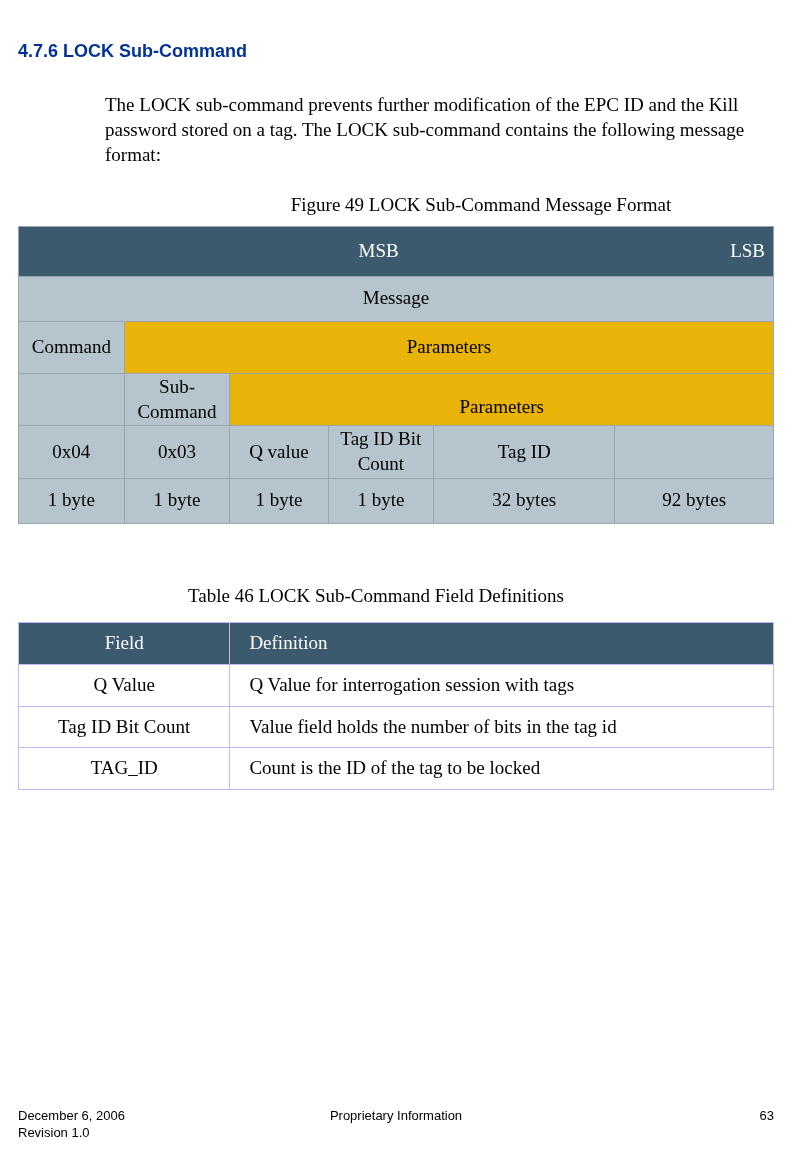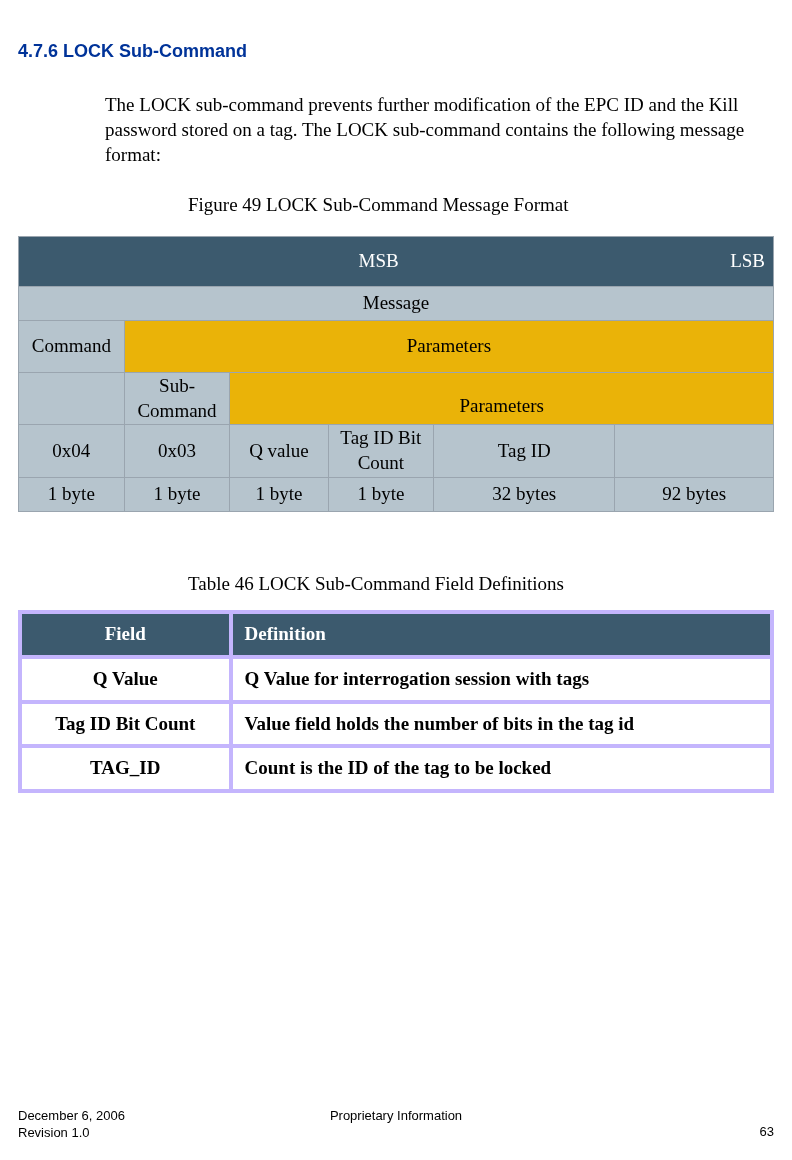--- a/index.html
+++ b/index.html
@@ -18,23 +18,23 @@
     font-weight: bold;
     font-size: 18px;
     margin-bottom: 30px;
   }
   .body-indent {
     margin-left: 87px;
     margin-right: 10px;
     margin-bottom: 26px;
   }
   .figure-caption {
-    text-align: left;
+    text-align: center;
     margin-left: 170px;
-    margin-bottom: 18px;
+    margin-bottom: 8px;
   }
   table.msg {
     width: 100%;
     border-collapse: collapse;
   }
   table.msg td, table.msg th {
     border: 1px solid #9aa5af;
     text-align: center;
     vertical-align: middle;
     font-weight: normal;
@@ -42,53 +42,53 @@
   .hdr-dark {
     background: #3c5a6e;
     color: #fff;
     height: 32px;
     text-align: left;
     padding: 12px 8px;
   }
   .lsb { float: right; }
   .grey-cell { background: #b6c4cd; }
   .white-cell { background: #eab308; }
-  .row-40 td { height: 34px; }
+  .row-40 td { height: 45px; }
   .row-50 td { height: 52px; }
   table.def {
     width: 100%;
     border-collapse: collapse;
     margin-top: 14px;
   }
   table.def th, table.def td {
-    border: 4px solid #c4b5fd;
-    padding: 8px 12px;
+    border: 1px solid #c4b5fd;
+    padding: 8px 19px;
     vertical-align: middle;
-    font-weight: bold;
+    font-weight: normal;
   }
   table.def .hd {
     background: #3c5a6e;
     color: #fff;
     text-align: left;
   }
   table.def .hd.center { text-align: center; }
   table.def .field-col { width: 28%; text-align: center; }
   table.def .def-col { text-align: left; }
   .footer {
     position: fixed;
     bottom: 18px;
     left: 18px;
     right: 18px;
     font-family: Arial, Helvetica, sans-serif;
     font-size: 13px;
     color: #000;
   }
   .footer .left  { float: left; }
   .footer .center{ position:absolute; left:0; right:0; text-align:center; }
-  .footer .right { float: right; margin-top: 16px; }
+  .footer .right { float: right; }
   .table-caption {
     text-align:left;
     margin-left:170px;
     margin-top:60px;
     margin-bottom:0;
   }
 </style>
 </head>
 <body>
 

